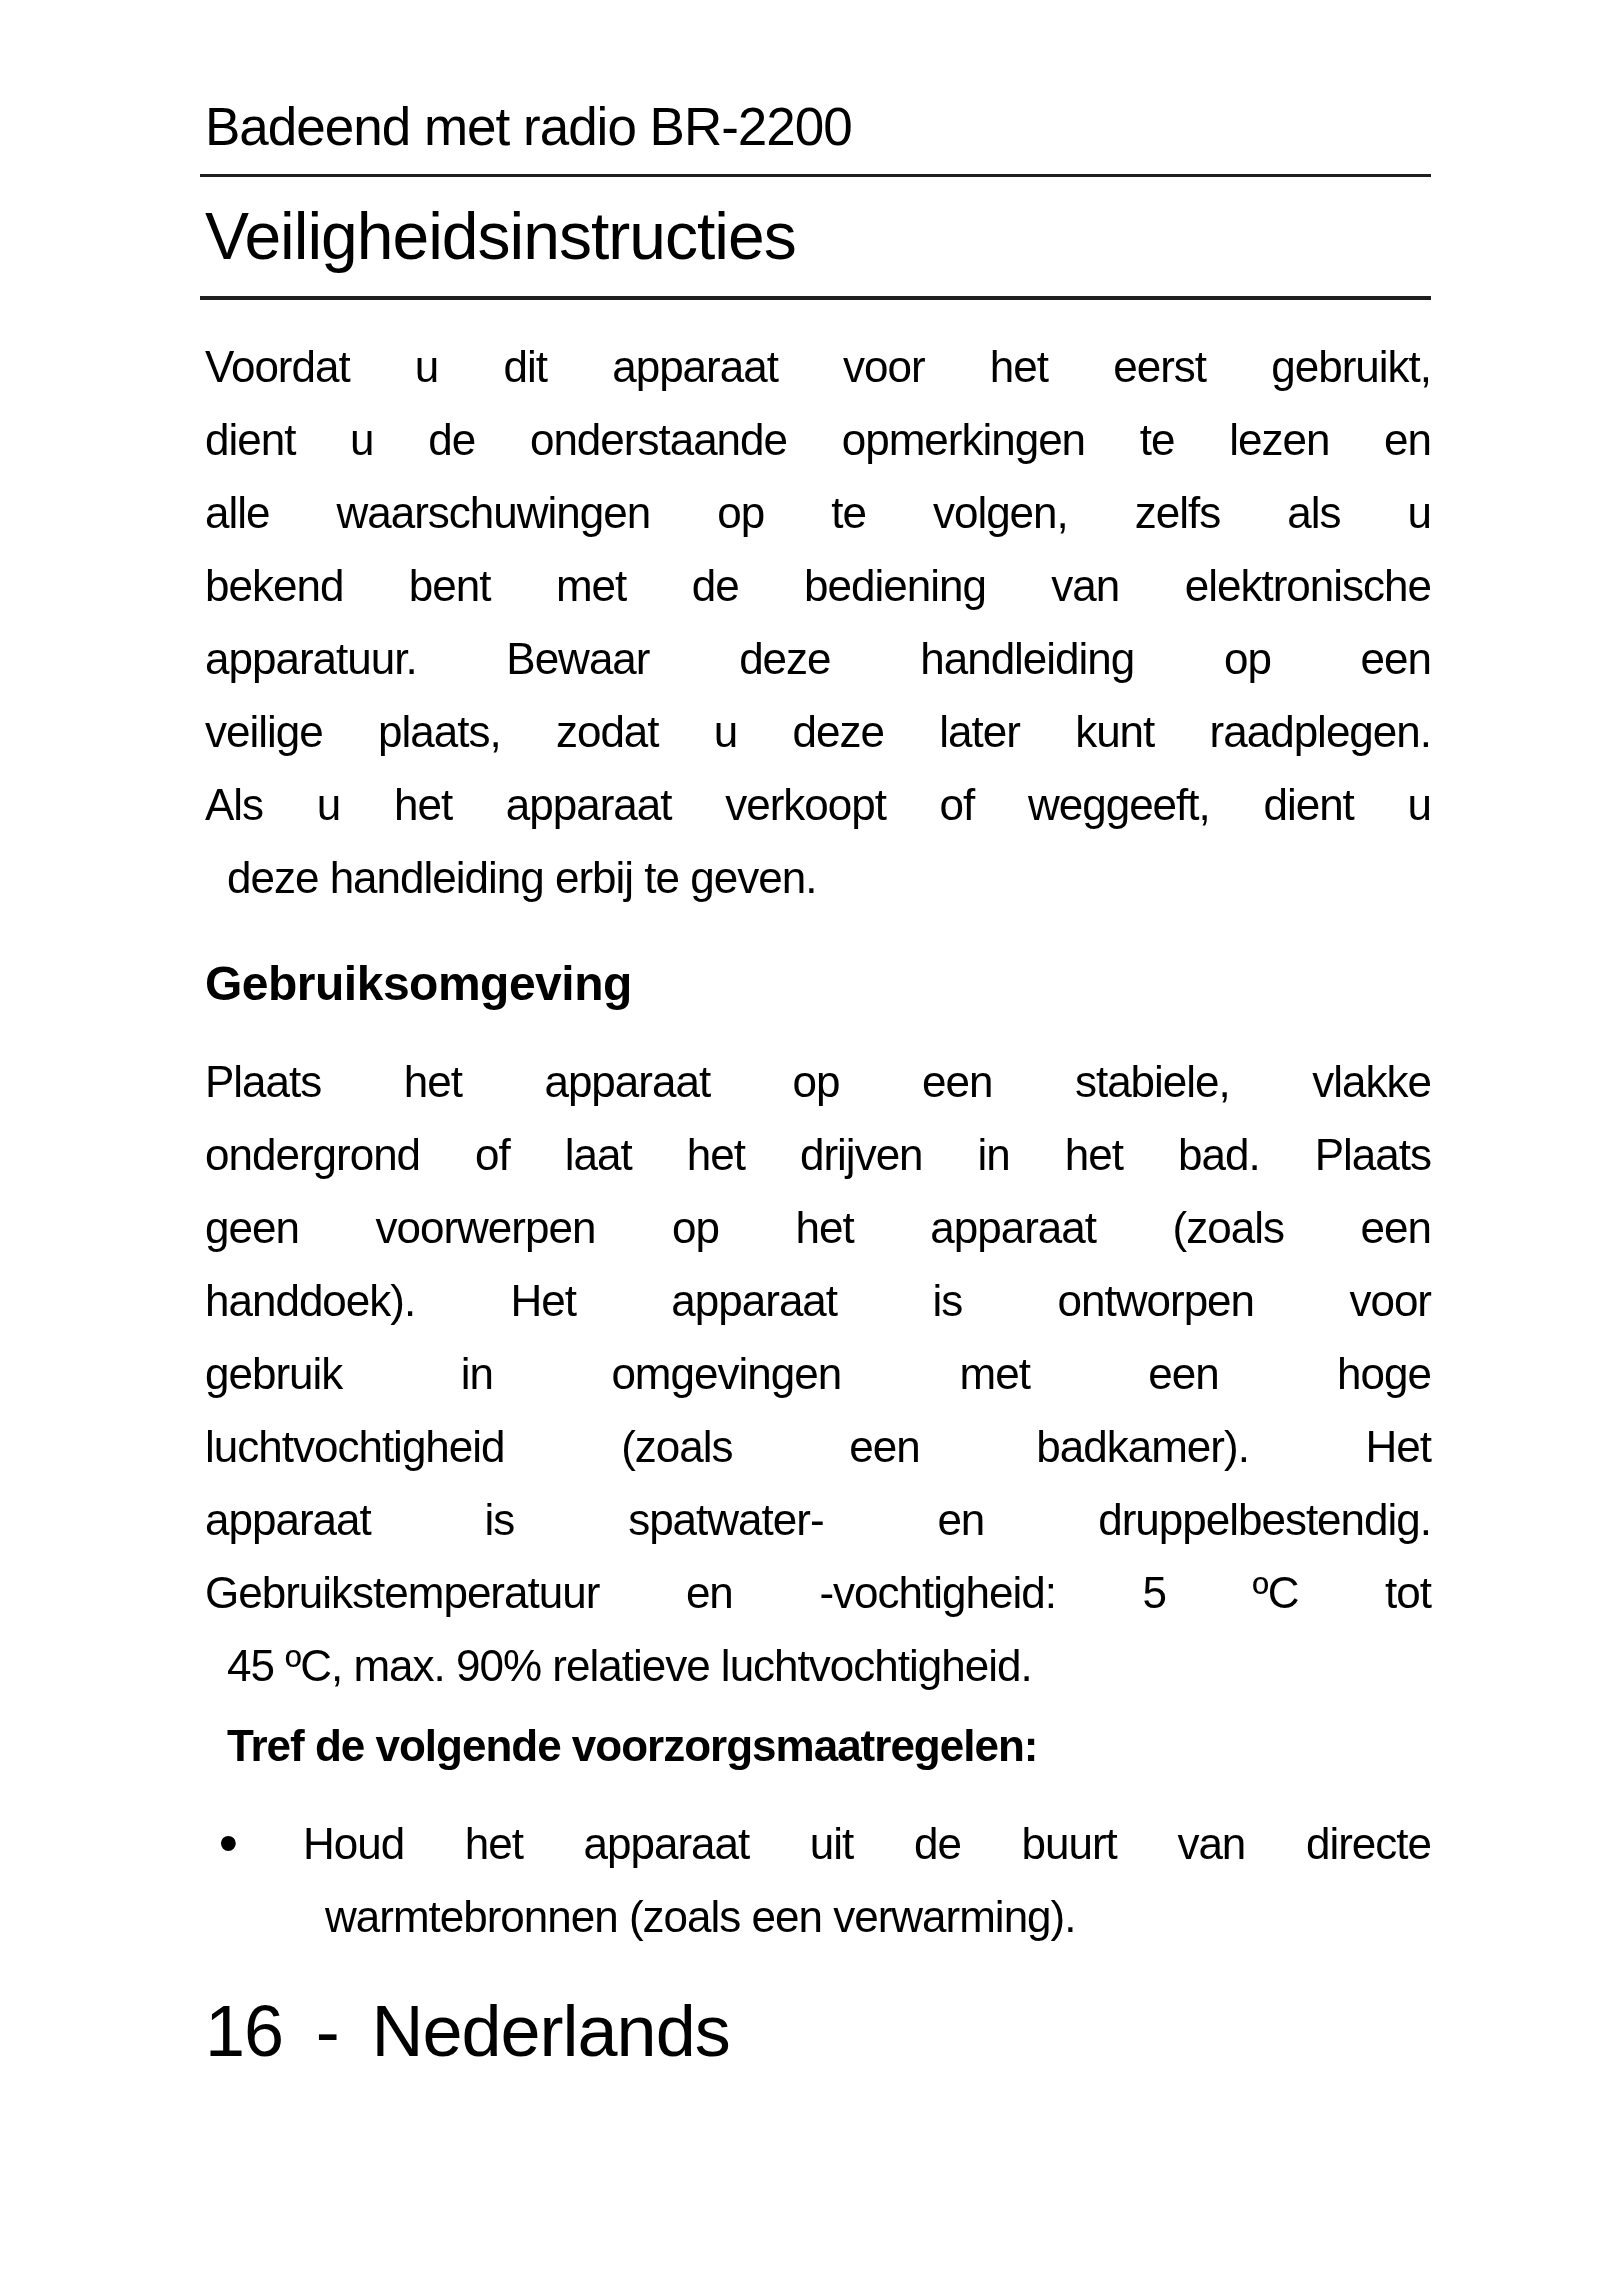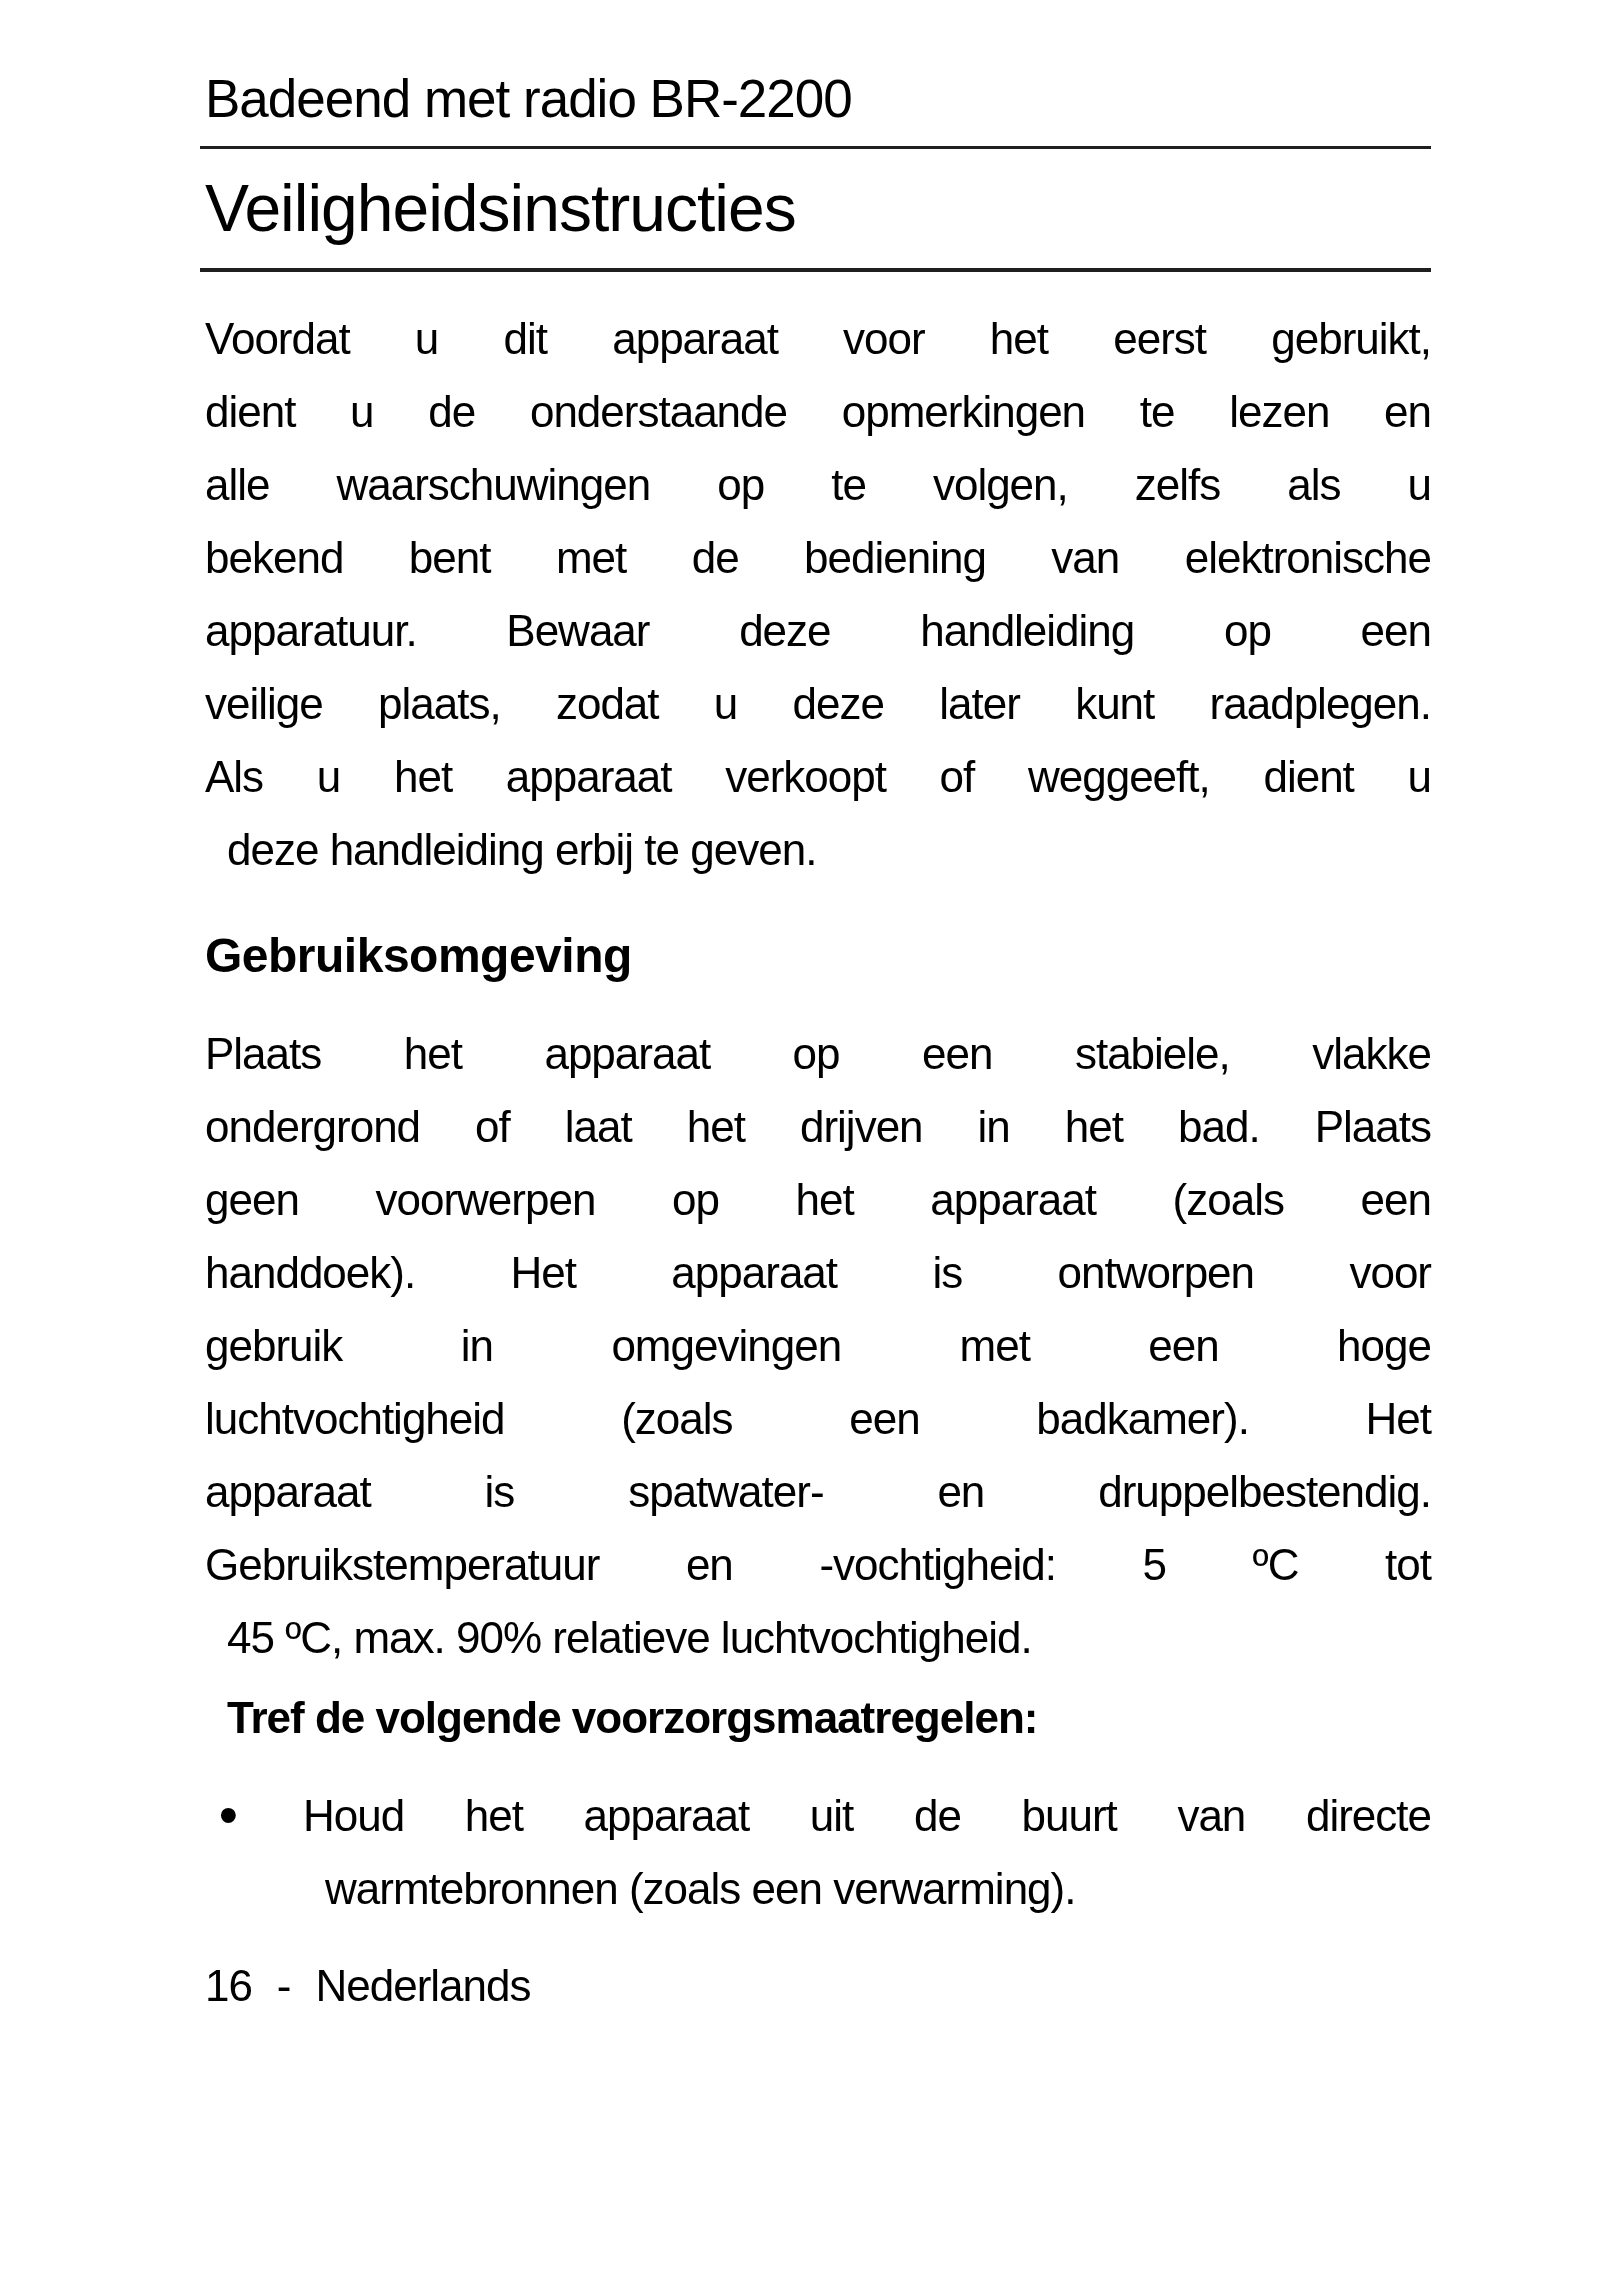--- a/index.html
+++ b/index.html
@@ -13,21 +13,21 @@
     width: 1621px;
     height: 2293px;
     background: #ffffff;
     box-sizing: border-box;
     padding: 0 190px 0 205px;
     overflow: hidden;
     font-family: "Liberation Sans", "DejaVu Sans", sans-serif;
     color: #000000;
   }
   .doc-header {
-    margin-top: 72px;
+    margin-top: 100px;
     font-size: 53px;
     line-height: 53px;
     letter-spacing: -1px;
     white-space: nowrap;
   }
   .rule {
     height: 3.9px;
     background: #1f1f1f;
     margin-left: -4.9px;
     width: calc(100% + 4.9px);
@@ -80,22 +80,22 @@
     padding-left: 13.7px;
     flex: 0 0 98px;
     font-size: 55px;
     line-height: 73px;
   }
   .bullet-text {
     flex: 1 1 auto;
     min-width: 0;
   }
   .doc-footer {
-    margin-top: 24px;
-    font-size: 44px;
+    margin-top: 42px;
+    font-size: 72px;
     line-height: 73px;
     letter-spacing: -1px;
     word-spacing: 13.7px;
     white-space: nowrap;
   }
 </style>
 </head>
 <body>
 
 <div class="page">

